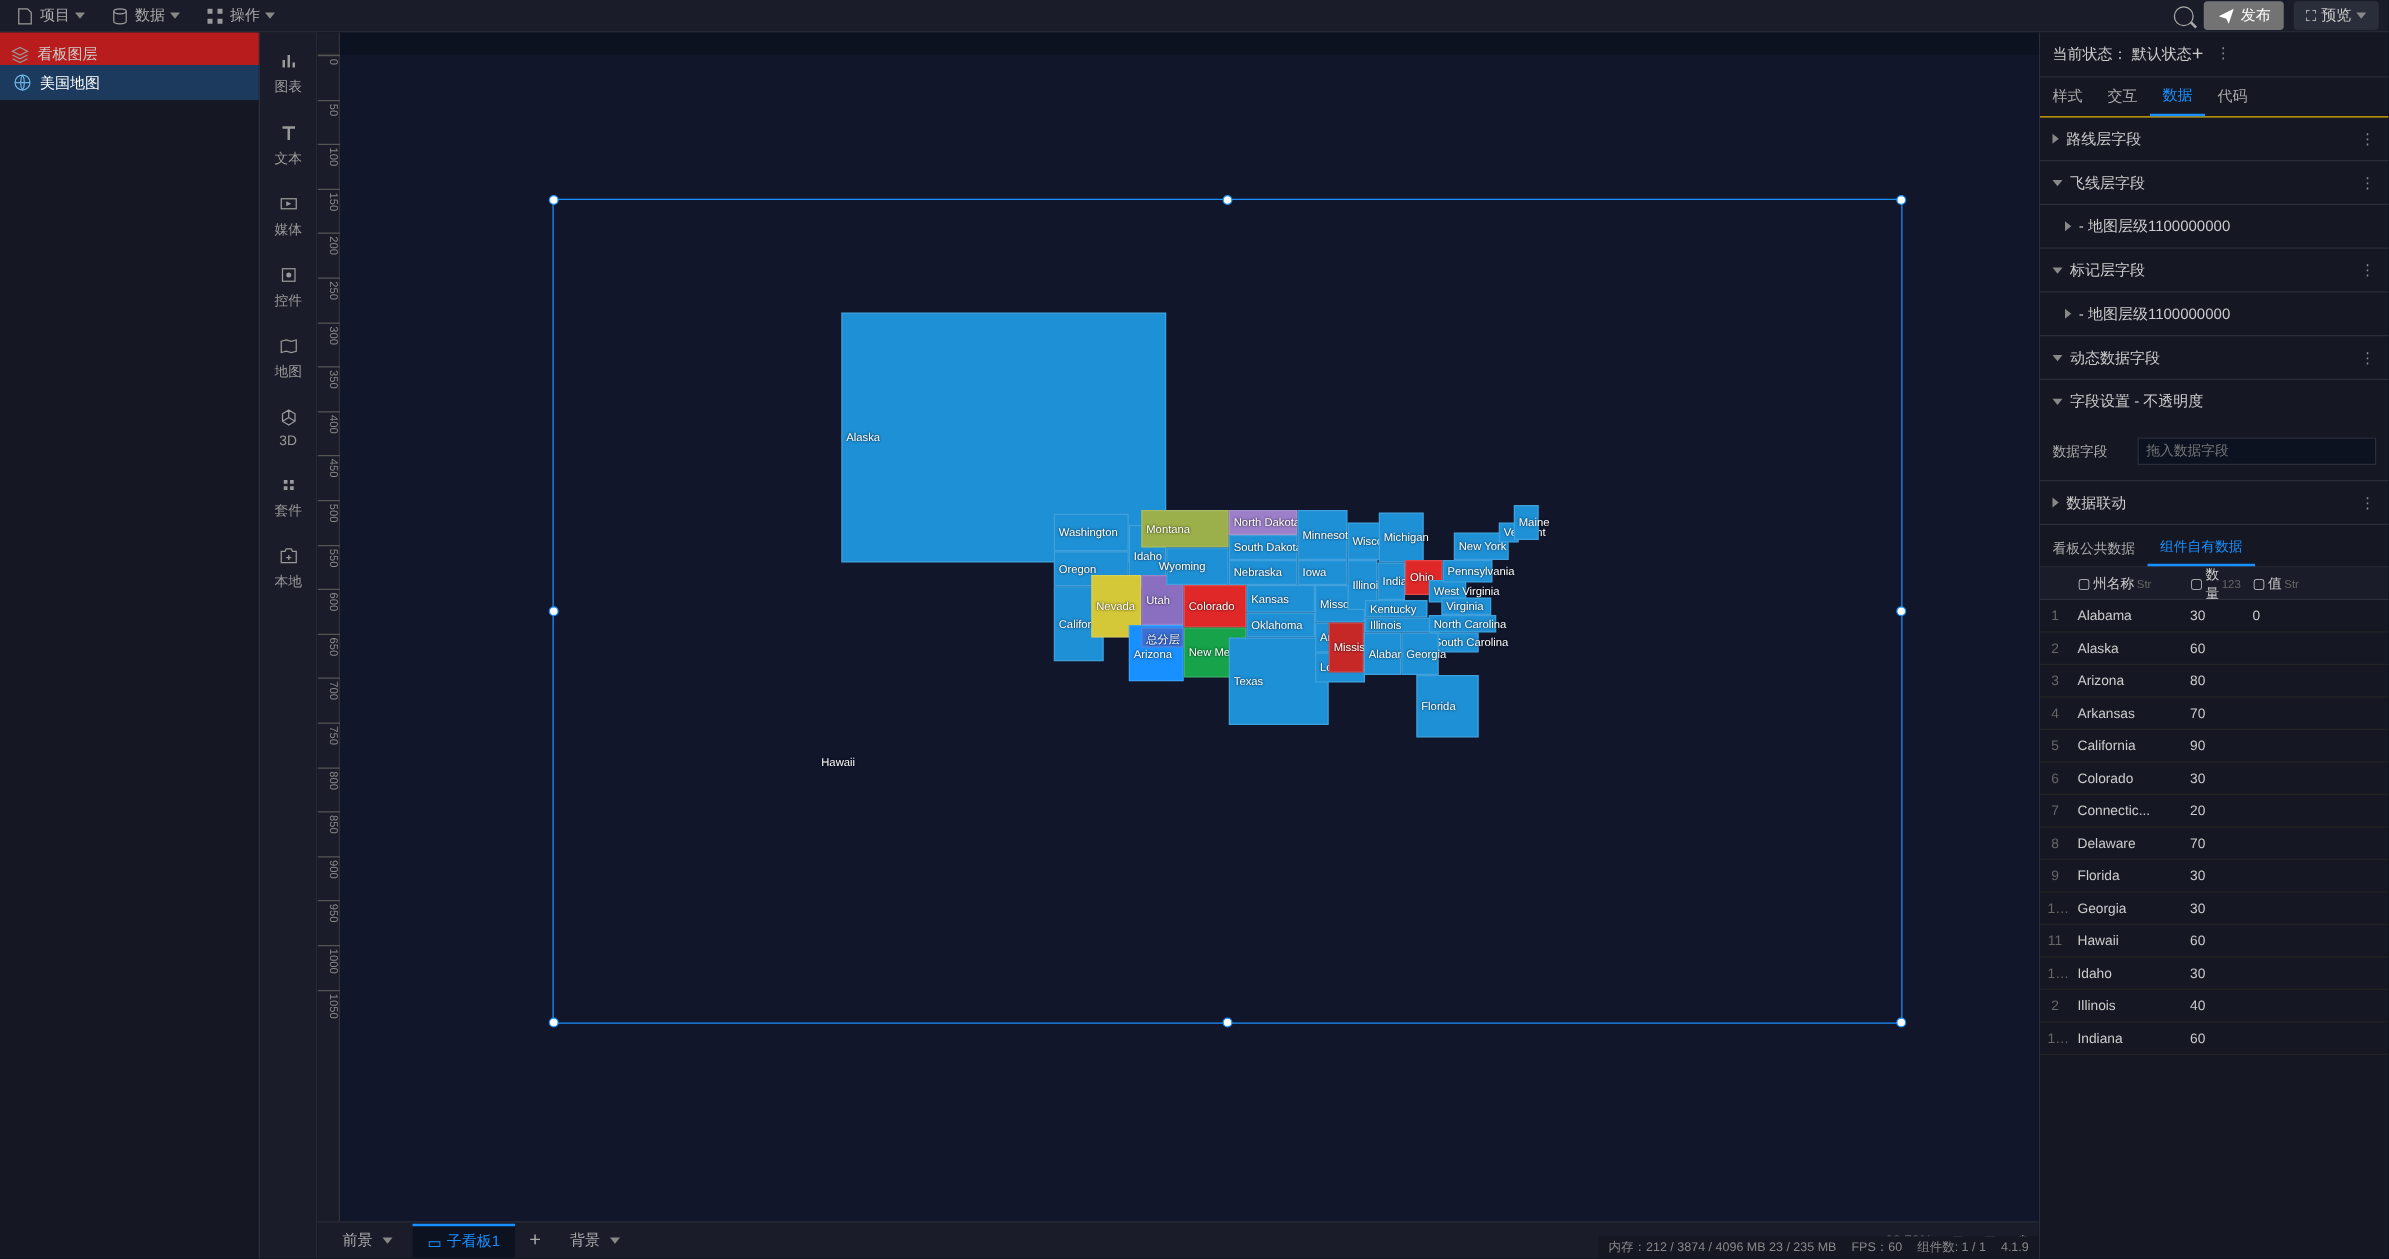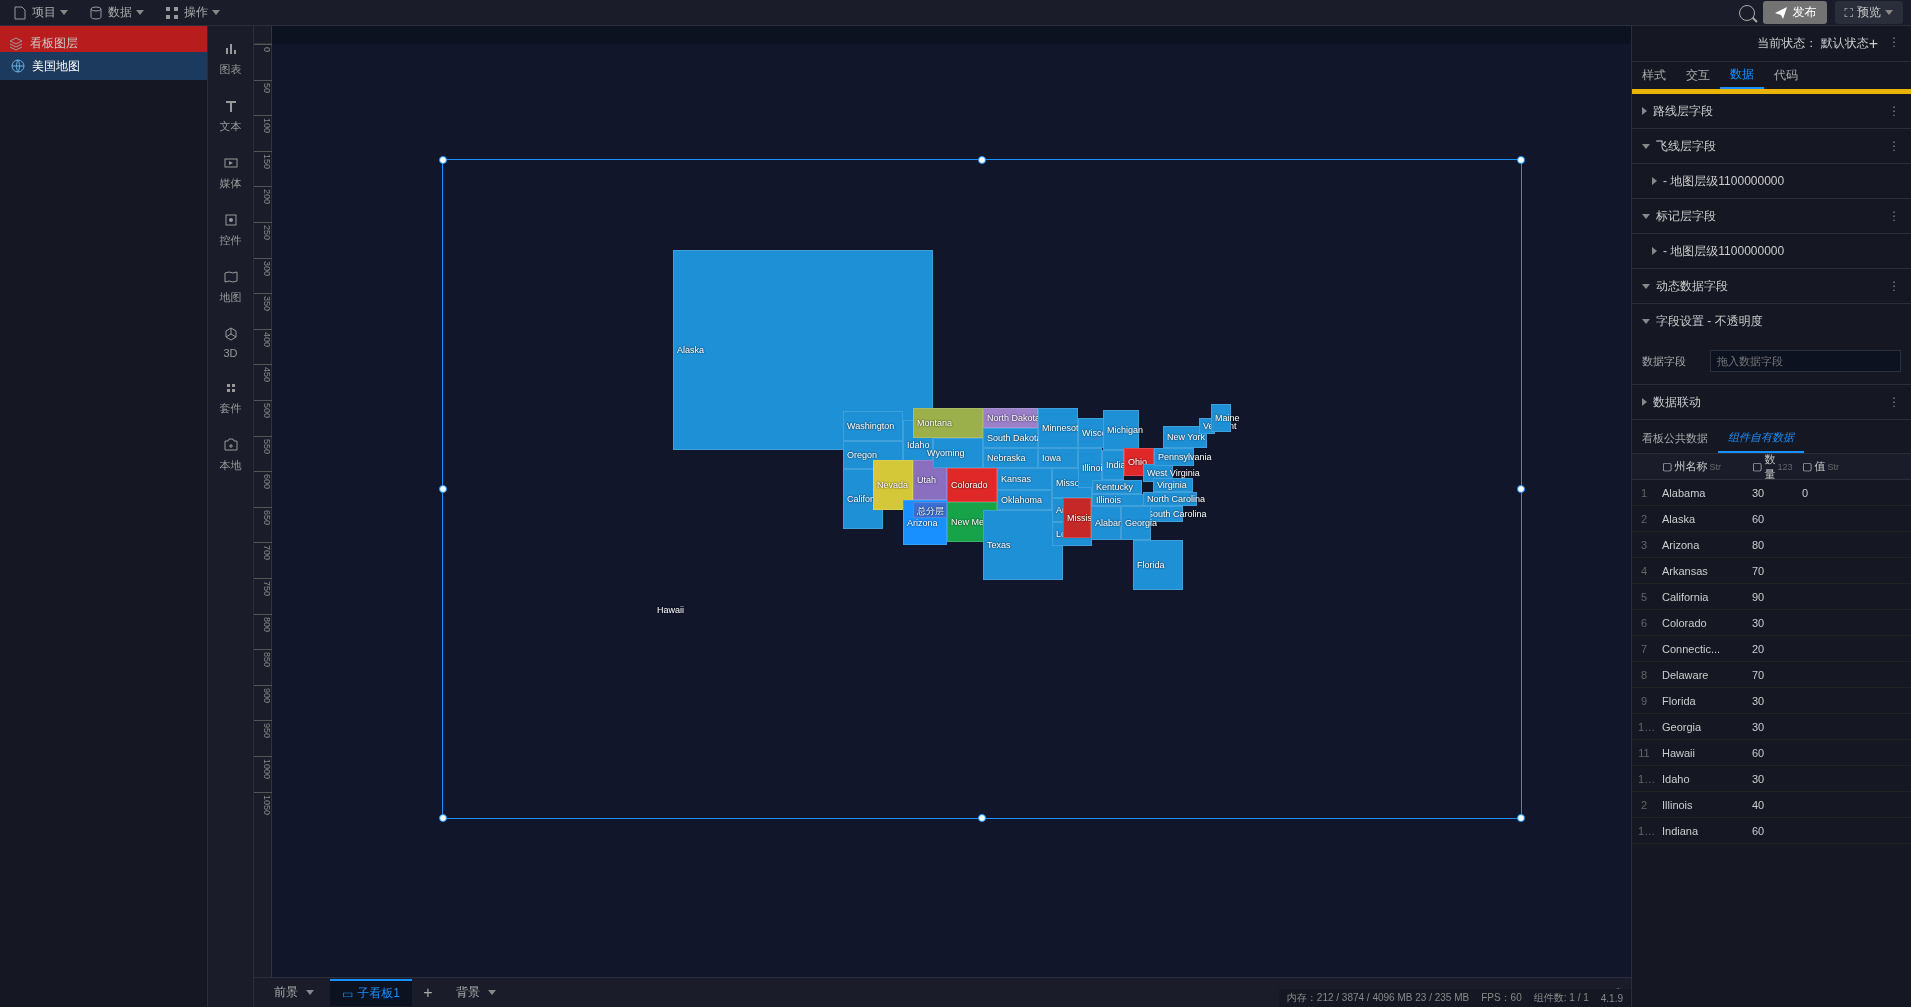--- a/index.html
+++ b/index.html
@@ -31,37 +31,37 @@
 .h-ml{top:50%;left:-4px;margin-top:-4px}.h-mr{top:50%;right:-4px;margin-top:-4px}
 .map-container { position:absolute; inset:0; }
 .state-label { position:absolute; color:#fff; font-size:9px; pointer-events:none; text-shadow:0 0 2px #000; }
 .state-shape { position:absolute; background:#1e90d6; border:1px solid rgba(255,255,255,0.15); }
 .btm-tabs { height:30px; background:#1a1d29; display:flex; align-items:center; border-top:1px solid #2a2d3a; padding:0 8px; gap:4px; }
 .btm-tab { padding:4px 12px; cursor:pointer; display:flex; align-items:center; gap:4px; color:#aaa; }
 .btm-tab.active { background:#0d1220; color:#1890ff; border-top:2px solid #1890ff; }
 .btm-tabs .spacer { flex:1; }
 .btm-info { font-size:11px; color:#888; margin-left:12px; }
 .right-panel { width:280px; background:#151823; border-left:1px solid #2a2d3a; display:flex; flex-direction:column; overflow:hidden; }
-.rp-state { height:36px; display:flex; align-items:center; padding:0 10px; justify-content:flex-end; border-bottom:1px solid #2a2d3a; }
-.rp-tabs { height:32px; display:flex; border-bottom:5px solid #eab308; }
+.rp-state { height:36px; display:flex; align-items:center; padding:0 10px; justify-content:flex-start; border-bottom:1px solid #2a2d3a; }
+.rp-tabs { height:32px; display:flex; border-bottom:1px solid #eab308; }
 .rp-tab { flex:none; padding:0 10px; display:flex; align-items:center; cursor:pointer; color:#aaa; font-size:12px; }
 .rp-tab.active { color:#1890ff; border-bottom:2px solid #1890ff; }
 .rp-body { flex:1; overflow-y:auto; }
 .sect { border-bottom:1px solid #2a2d3a; }
 .sect-hdr { height:34px; display:flex; align-items:center; padding:0 10px; justify-content:space-between; cursor:pointer; }
 .sect-hdr .lft { display:flex; align-items:center; gap:6px; }
 .sect-body { padding:8px 10px; }
 .field-row { display:flex; align-items:center; height:30px; gap:8px; }
 .field-row label { width:60px; font-size:11px; color:#aaa; }
 .field-input { flex:1; height:22px; background:#0d1220; border:1px solid #2a2d3a; color:#888; padding:0 6px; font-size:11px; }
 .toggle { width:28px; height:14px; background:#444; border-radius:7px; position:relative; cursor:pointer; }
 .toggle::after { content:''; position:absolute; width:12px; height:12px; background:#ccc; border-radius:50%; top:1px; left:1px; }
 .data-tabs { height:30px; display:flex; border-bottom:1px solid #2a2d3a; margin-top:4px; }
 .data-tab { padding:0 10px; display:flex; align-items:center; cursor:pointer; color:#aaa; font-size:11px; }
-.data-tab.active { color:#1890ff; border-bottom:2px solid #1890ff;font-style:italic; }
+.data-tab.active { color:#1890ff; border-bottom:2px solid #1890ff; }
 .grid { font-size:11px; }
 .grid-hdr { display:flex; height:26px; align-items:center; background:#1a1d29; border-bottom:1px solid #2a2d3a; }
 .grid-hdr .c { padding:0 6px; display:flex; align-items:center; gap:2px; }
 .grid-row { display:flex; height:26px; align-items:center; border-bottom:1px solid #222; }
 .grid-row .c { padding:0 6px; overflow:hidden; text-overflow:ellipsis; white-space:nowrap; }
 .c0{width:24px;text-align:center;color:#666}.c1{width:90px}.c2{width:50px}.c3{width:50px}
 .chev { display:inline-block; width:0; height:0; border-style:solid; }
 .chev-r { border-width:4px 0 4px 5px; border-color:transparent transparent transparent #888; }
 .chev-d { border-width:5px 4px 0 4px; border-color:#888 transparent transparent transparent; }
 .dots { color:#888; cursor:pointer; letter-spacing:1px; }

